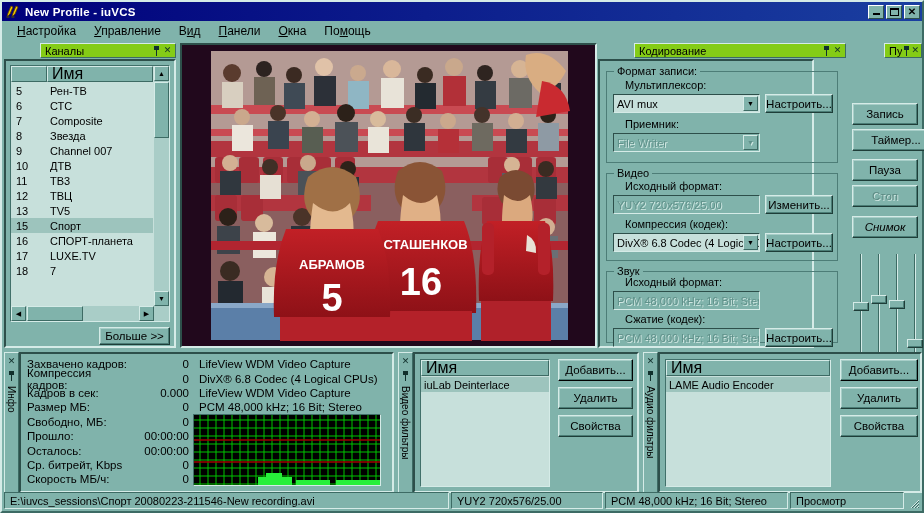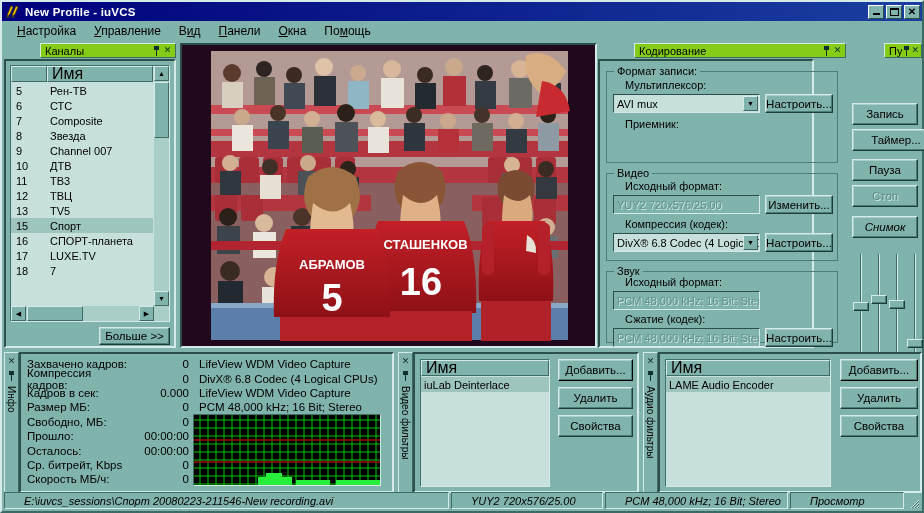--- a/index.html
+++ b/index.html
@@ -110,21 +110,21 @@
   .slider { position:absolute; width:16px; }
   .slider .track { position:absolute; left:7px; top:0; bottom:0; width:2px;
                    background:#5d8e87; border-left:1px solid #3d6b64; border-right:1px solid #d5ebe7; }
   .slider .thumb { position:absolute; left:0; width:16px; height:9px; background:#80b3ab;
                    border:1px solid; border-color:#d5ebe7 #1e3d38 #1e3d38 #d5ebe7;
                    box-shadow: inset -1px -1px 0 #4b7d76; }
 
   
   .statusbar { position:absolute; left:2px; right:2px; bottom:2px; height:17px; display:flex; gap:2px; align-items:stretch; }
   .sb-cell { background:#80b3ab; border:1px solid; border-color:#3d6b64 #d5ebe7 #d5ebe7 #3d6b64;
-             font-size:11px; display:flex; align-items:center; padding-left:19px; overflow:hidden; white-space:nowrap;font-style:italic; }
+             font-size:11px; display:flex; align-items:center; padding-left:5px; overflow:hidden; white-space:nowrap; }
 
   .video-frame { position:absolute; background:#21081c; overflow:hidden; }
 </style>
 </head>
 <body>
 
 <div class="app">
 
   <div class="titlebar">
     <div class="title-icon">
@@ -429,20 +429,24 @@
 
       <div class="grp" style="left:6px; top:10px; width:232px; height:92px;">
         <span class="grp-label">Формат записи:</span>
         <div class="fld-label" style="position:absolute; left:6px; top:7px;">Мультиплексор:</div>
         <div class="combo" style="position:absolute; left:6px; top:22px; width:147px; height:19px;">
           <span>AVI mux</span>
           <span class="arrow">▼</span>
         </div>
         <div class="btn" style="position:absolute; left:158px; top:22px; width:68px; height:19px;">Настроить...</div>
         <div class="fld-label" style="position:absolute; left:6px; top:46px;">Приемник:</div>
+        <div class="combo ro" style="position:absolute; left:6px; top:61px; width:147px; height:19px;">
+          <span>File Writer</span>
+          <span class="arrow">▼</span>
+        </div>
       </div>
 
       <div class="grp" style="left:6px; top:112px; width:232px; height:88px;">
         <span class="grp-label">Видео</span>
         <div class="fld-label" style="position:absolute; left:6px; top:6px;">Исходный формат:</div>
         <div class="input ro" style="position:absolute; left:6px; top:21px; width:147px; height:19px;">YUY2 720x576/25.00</div>
         <div class="btn" style="position:absolute; left:158px; top:21px; width:68px; height:19px;">Изменить...</div>
         <div class="fld-label" style="position:absolute; left:6px; top:44px;">Компрессия (кодек):</div>
         <div class="combo" style="position:absolute; left:6px; top:59px; width:147px; height:19px;">
           <span>DivX® 6.8 Codec (4 Logical CPUs)</span>

